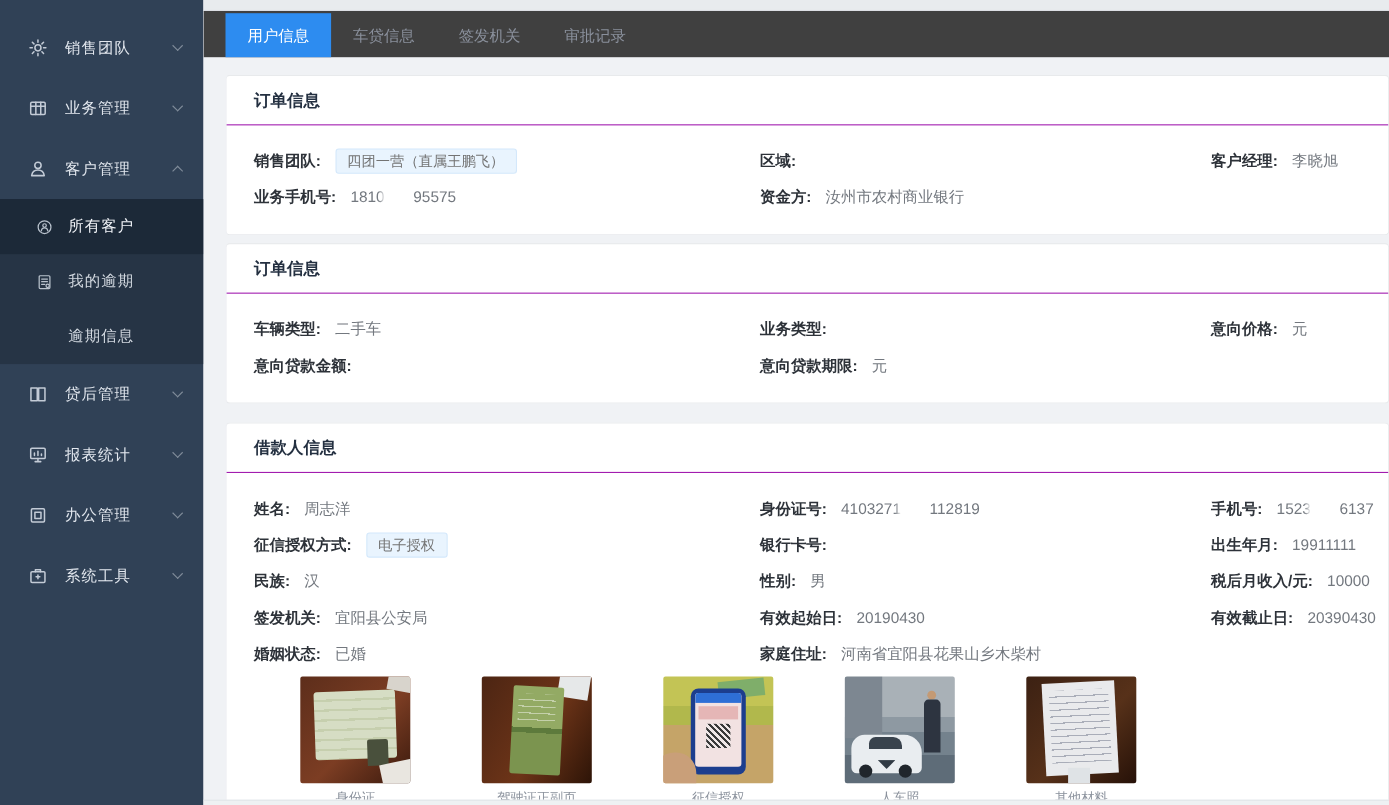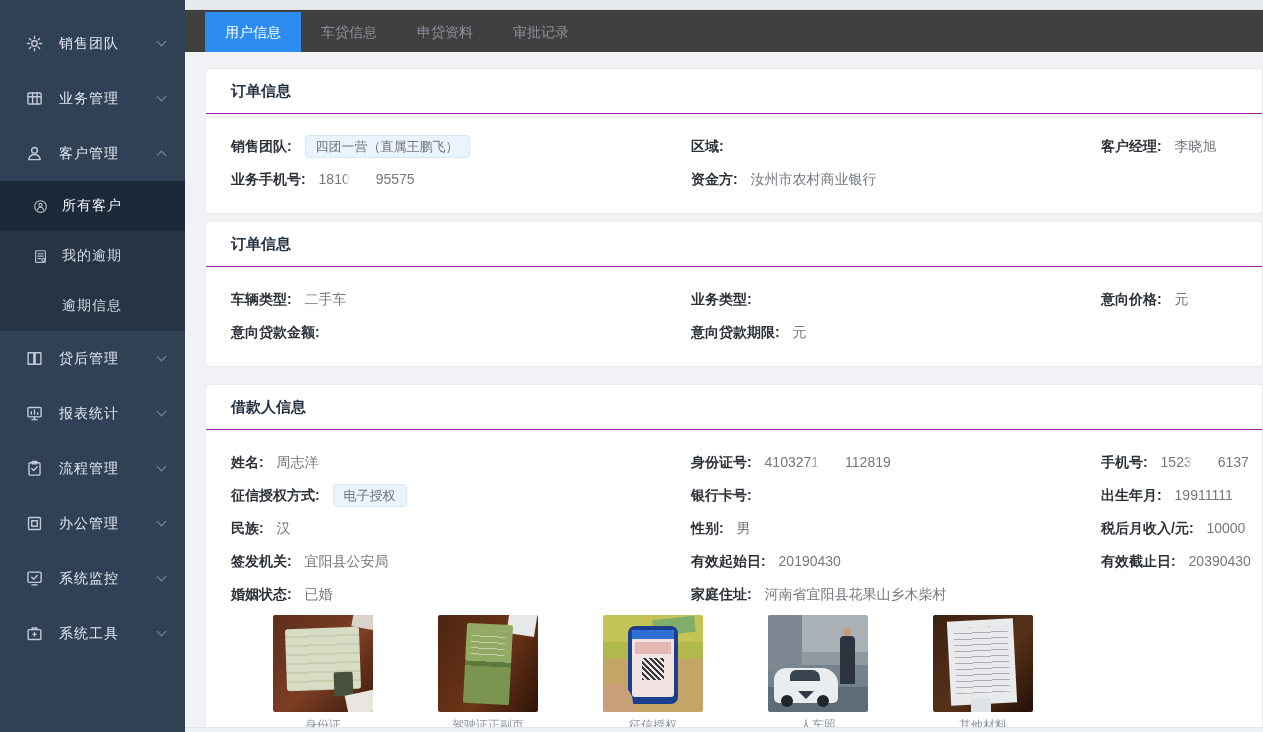--- a/index.html
+++ b/index.html
@@ -176,73 +176,52 @@
       <span class="s-icon">
         <svg viewBox="0 0 16 16">
             <rect x="1.8" y="2.4" width="12.4" height="8.8" rx="1"></rect>
             <path d="M5 8.6V6.4M8 8.6V5M11 8.6V7.2M5.6 13.8h4.8M8 11.2v2.6"></path>
           </svg>
       </span>
       <span class="s-label">报表统计</span>
       <span class="chev"></span>
     </div>
 
-    <div class="s-item">
-      <span class="s-icon">
-        <svg viewBox="0 0 16 16">
-            <rect x="2.8" y="2.6" width="10.4" height="11.6" rx="1"></rect>
-            <rect x="5.8" y="1.4" width="4.4" height="2.2" rx=".6"></rect>
-            <path d="M5.4 8l1.8 1.8 3.4-3.4"></path>
-          </svg>
-      </span>
-      <span class="s-label">流程管理</span>
-      <span class="chev"></span>
-    </div>
 
     <div class="s-item">
       <span class="s-icon">
         <svg viewBox="0 0 16 16">
             <rect x="2.4" y="2.4" width="11.2" height="11.2" rx="1"></rect>
             <rect x="5.4" y="5.4" width="5.2" height="5.2"></rect>
           </svg>
       </span>
       <span class="s-label">办公管理</span>
       <span class="chev"></span>
     </div>
 
-    <div class="s-item">
-      <span class="s-icon">
-        <svg viewBox="0 0 16 16">
-            <rect x="1.8" y="2" width="12.4" height="9.6" rx="1"></rect>
-            <path d="M5.4 6.8l1.8 1.8 3.4-3.4M5.6 14h4.8"></path>
-          </svg>
-      </span>
-      <span class="s-label">系统监控</span>
-      <span class="chev"></span>
-    </div>
 
     <div class="s-item">
       <span class="s-icon">
         <svg viewBox="0 0 16 16">
             <rect x="2" y="4.4" width="12" height="9.2" rx="1"></rect>
             <path d="M5.8 4.4V2.8h4.4v1.6M8 7.2v3.2M6.4 8.8h3.2"></path>
           </svg>
       </span>
       <span class="s-label">系统工具</span>
       <span class="chev"></span>
     </div>
   </div>
 
   <div class="main">
     <div class="topstrip"></div>
 
     <div class="tabbar">
       <div class="tab active">用户信息</div>
       <div class="tab">车贷信息</div>
-      <div class="tab">申贷资料</div>
+      <div class="tab">签发机关</div>
       <div class="tab">审批记录</div>
     </div>
 
     <div class="content">
 
       <div class="card">
         <div class="card-hd">订单信息</div>
         <div class="card-bd">
           <div class="frow">
             <div class="fld">

